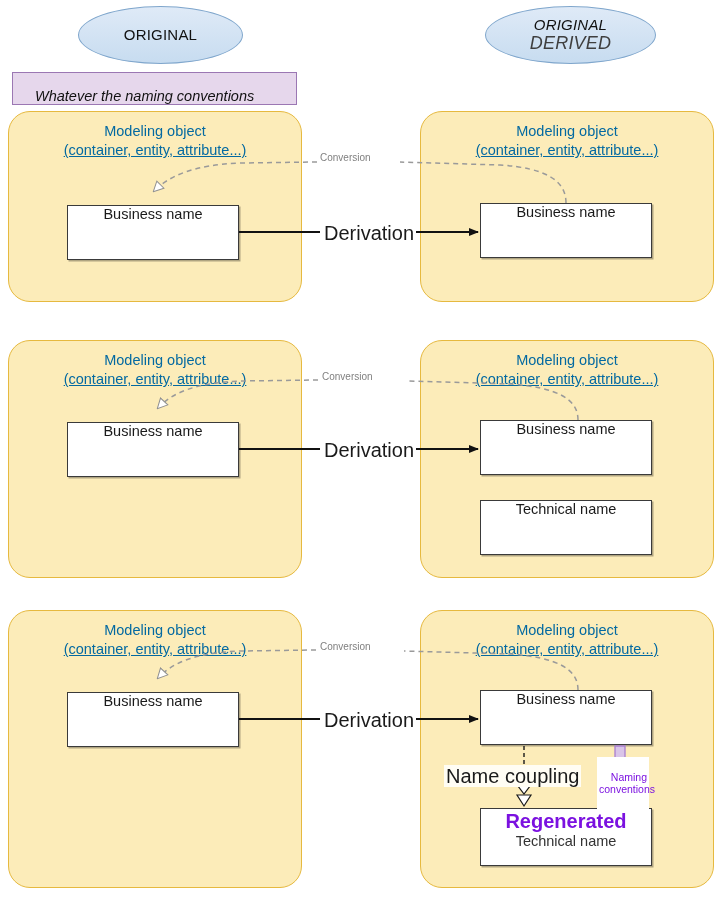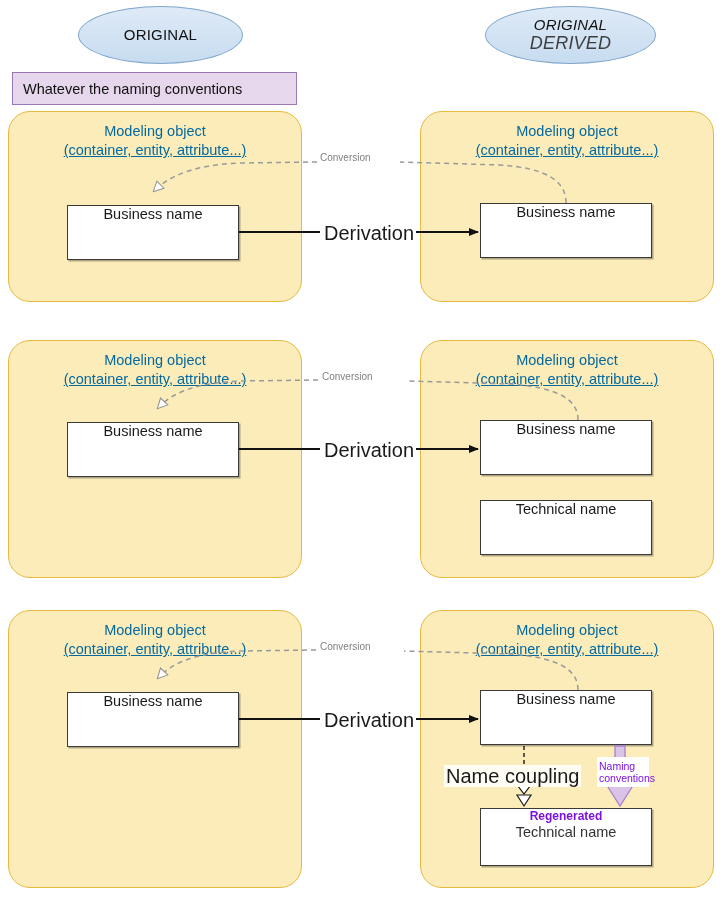--- a/index.html
+++ b/index.html
@@ -20,24 +20,24 @@
     line-height:1.15;
   }
   .ellipse .l1{font-size:15px;color:#111;letter-spacing:.2px;}
   .ellipse .l2{font-size:18px;color:#3f3f3f;letter-spacing:.2px;}
 
   
   .note{
     position:absolute;
     background:#e6d7ec;
     border:1.4px solid #9b77b3;
-    display:flex;align-items:center;
-    padding-left:10px;
+    display:flex;align-items:flex-end;
+    padding-left:22px;
     box-sizing:border-box;
-    font-size:14.5px;color:#111;
+    font-size:14.5px;color:#111;font-style:italic;
   }
 
   
   .panel{
     position:absolute;
     background:#fcecb9;
     border:1.6px solid #e6b93f;
     border-radius:22px;
     box-sizing:border-box;
   }
@@ -54,39 +54,39 @@
     background:#ffffff;
     border:1.7px solid #3a3a3a;
     box-sizing:border-box;
     display:flex;flex-direction:column;
     align-items:center;
     font-size:14.5px;color:#1a1a1a;
     box-shadow:1.5px 1.5px 0 rgba(0,0,0,.30);
     line-height:1.22;
   }
   .namebox .regen{
-    font-weight:bold;color:#7b11e0;font-size:12px;
+    font-weight:bold;color:#7b11e0;font-size:20px;
   }
   .namebox .tech{color:#333;font-size:14.5px;}
 
   
   svg.overlay{position:absolute;left:0;top:0;width:724px;height:905px;
     pointer-events:none;overflow:visible;}
 
   
   .edgelabel{
     position:absolute;background:#ffffff;
     font-size:20px;color:#1a1a1a;
     padding:0 2px;white-space:nowrap;line-height:1.1;
   }
   .edgelabel.conv{color:#808080;font-size:10px;background:transparent;}
   .edgelabel.coupling{background:#fffdf4;}
   .edgelabel.naming{
-    color:#7b11e0;font-size:10.5px;text-align:left;
-    background:#ffffff;line-height:1.15;padding:3px 2px;
+    color:#7b11e0;font-size:10.5px;text-align:right;
+    background:#ffffff;line-height:1.15;padding:14px 2px;
   }
 </style>
 </head>
 <body>
 
 <div class="ellipse" style="left:78px;top:6px;width:163px;height:56px;">
   <span class="l1">ORIGINAL</span>
 </div>
 
 <div class="ellipse" style="left:485px;top:6px;width:169px;height:56px;font-style:italic;">

